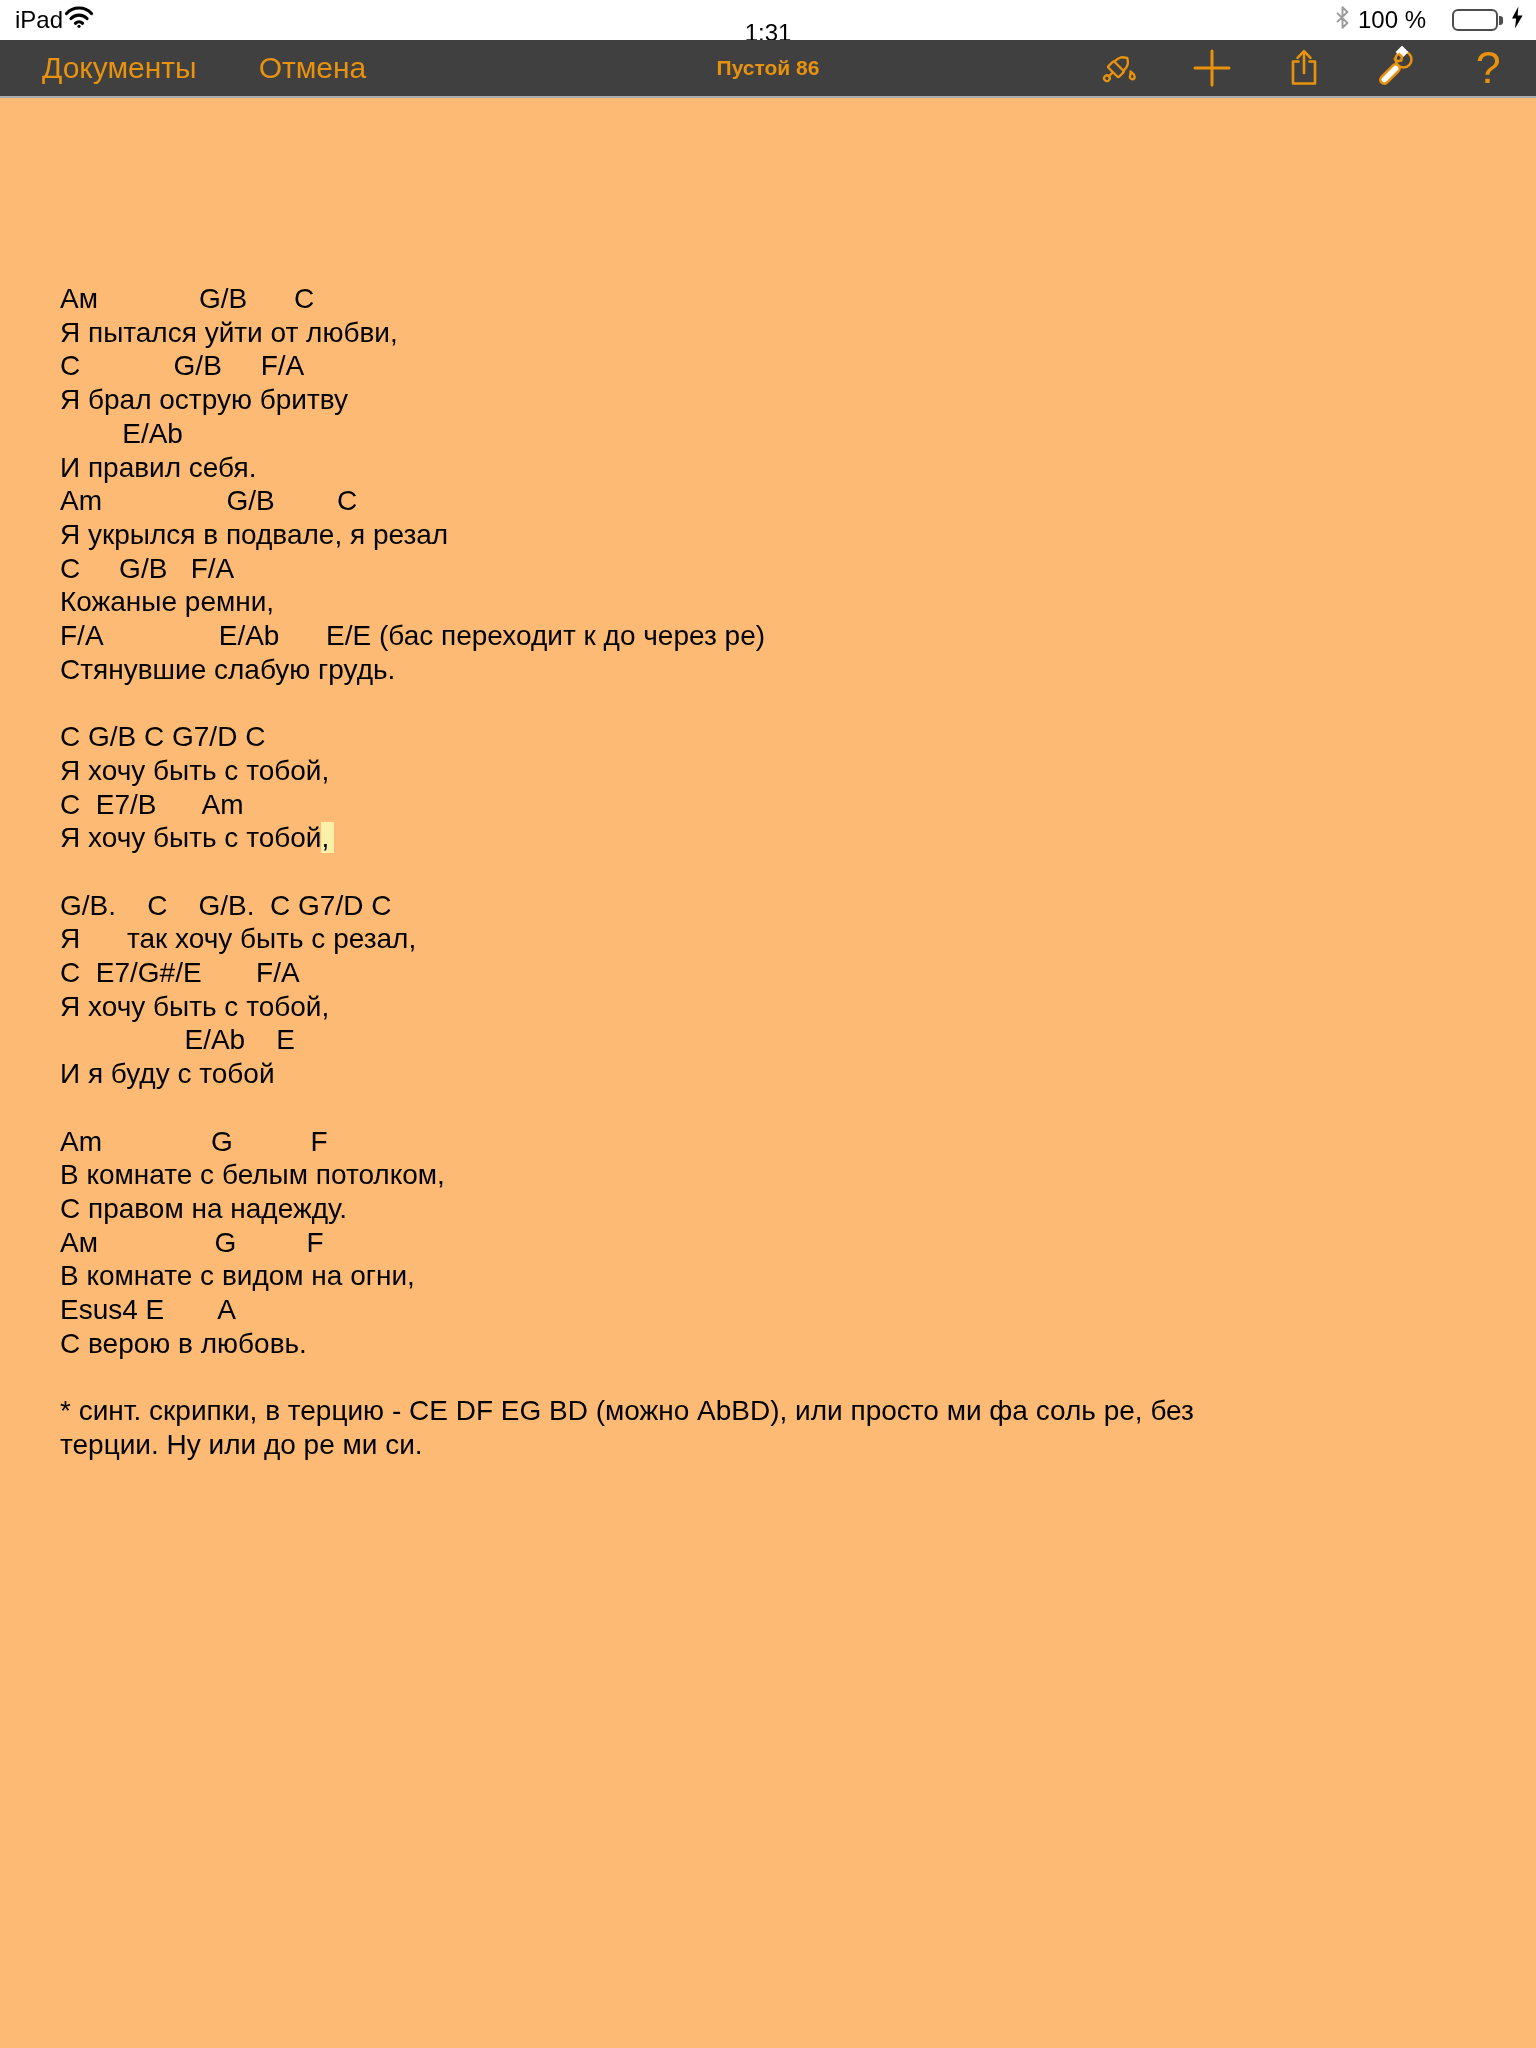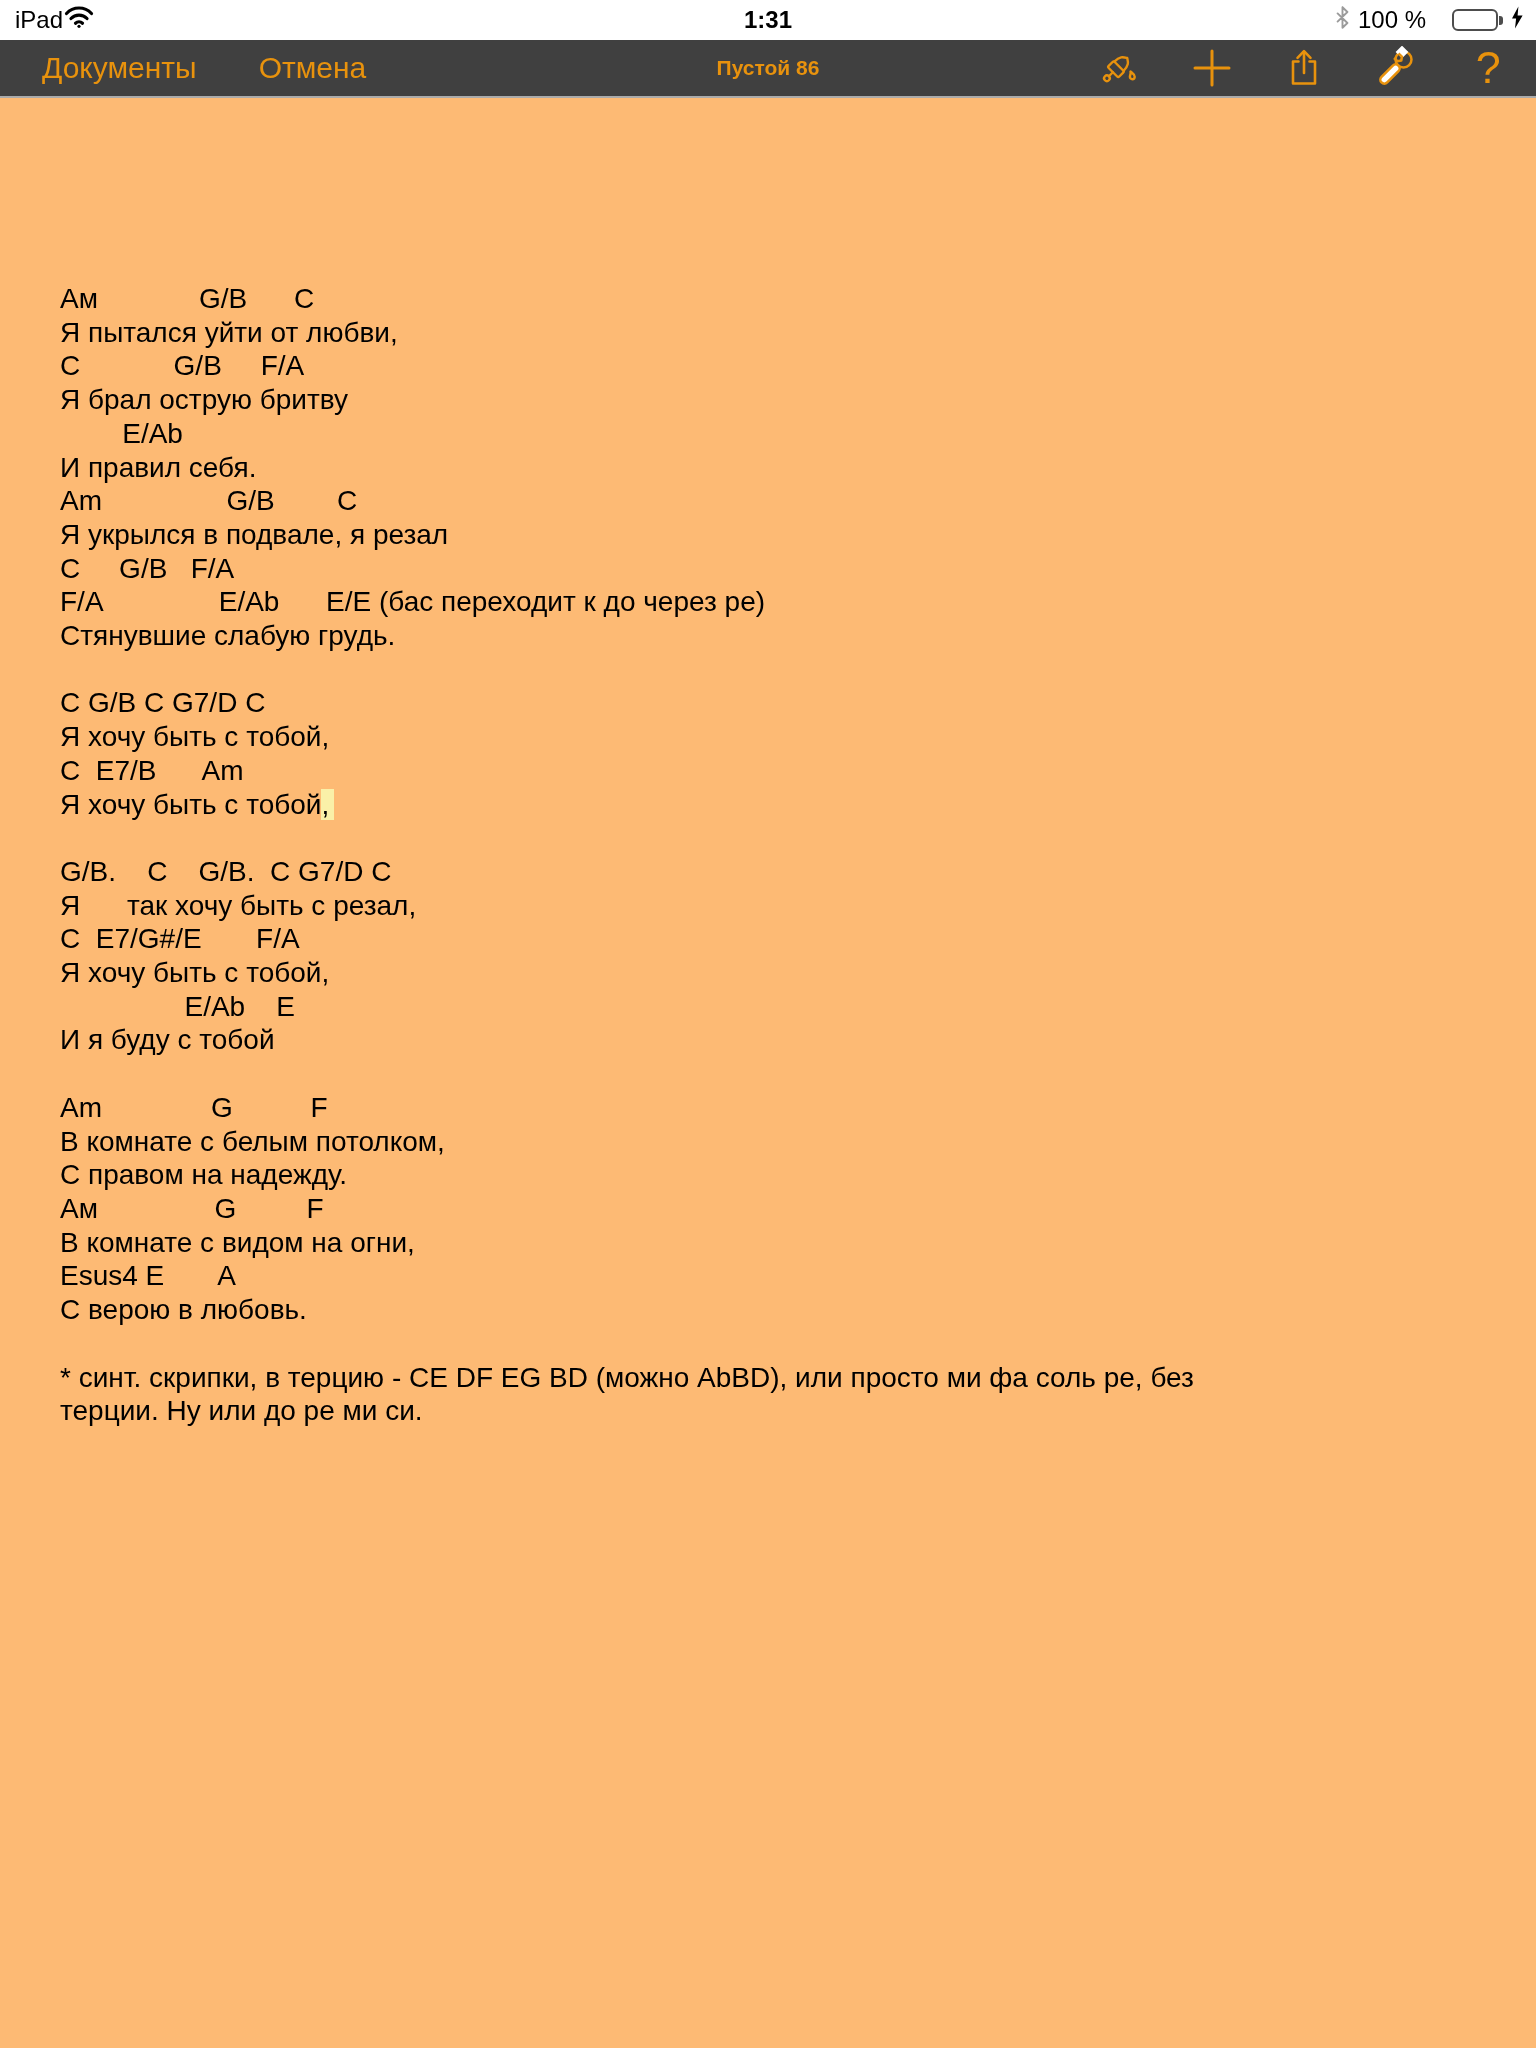--- a/index.html
+++ b/index.html
@@ -6,22 +6,22 @@
   html,body { background:#fff; }
   body { width:1536px; height:2048px; position:relative; overflow:hidden;
          font-family:"Liberation Sans", sans-serif; -webkit-font-smoothing:antialiased; }
 
   .screen { position:absolute; inset:0; background:#fff; }
 
   
   .status-bar { position:absolute; top:0; left:0; right:0; height:40px;
                 display:flex; align-items:center; font-size:24px; color:#000; }
   .sb-left  { position:absolute; left:15px; top:0; height:40px; display:flex; align-items:center; gap:1px; }
-  .sb-center{ position:absolute; left:0; right:0; top:0; height:40px;
-              display:flex; align-items:center; justify-content:center; font-weight:bold; }
+  .sb-center{ position:absolute; left:0; right:0; top:13px; height:40px;
+              display:flex; align-items:center; justify-content:center; font-weight:normal; }
   .sb-right { position:absolute; right:12px; top:0; height:40px; display:flex; align-items:center; gap:8px; }
   .sb-right .pct { margin-right:18px; }
   .battery { display:flex; align-items:center; }
   .battery-body { width:46px; height:22px; border:2px solid #4d4d4d; border-radius:6px; padding:1px; }
   .battery-fill { width:100%; height:100%; border-radius:3px; background:#57d769; }
   .battery-nub { width:4px; height:9px; background:#4d4d4d; border-radius:0 3px 3px 0; margin-left:1px; }
 
   
   .toolbar { position:absolute; top:40px; left:0; right:0; height:58px; background:#404040;
              border-bottom:2px solid #ababab; }
@@ -129,20 +129,21 @@
     <div>
         <div class="line">Ам             G/B      C</div>
         <div class="line">Я пытался уйти от любви,</div>
         <div class="line">C            G/B     F/A</div>
         <div class="line">Я брал острую бритву</div>
         <div class="line">        E/Ab</div>
         <div class="line">И правил себя.</div>
         <div class="line">Am                G/B        C</div>
         <div class="line">Я укрылся в подвале, я резал</div>
         <div class="line">C     G/B   F/A</div>
+        <div class="line">Кожаные ремни,</div>
         <div class="line">F/A               E/Ab      E/E (бас переходит к до через ре)</div>
         <div class="line">Стянувшие слабую грудь.</div>
         <div class="line">&nbsp;</div>
         <div class="line">C G/B C G7/D C</div>
         <div class="line">Я хочу быть с тобой,</div>
         <div class="line">C  E7/B      Am</div>
         <div class="line"><span>Я хочу быть с тобой</span><span class="hl">,</span></div>
         <div class="line">&nbsp;</div>
         <div class="line">G/B.    C    G/B.  C G7/D C</div>
         <div class="line">Я      так хочу быть с резал,</div>

